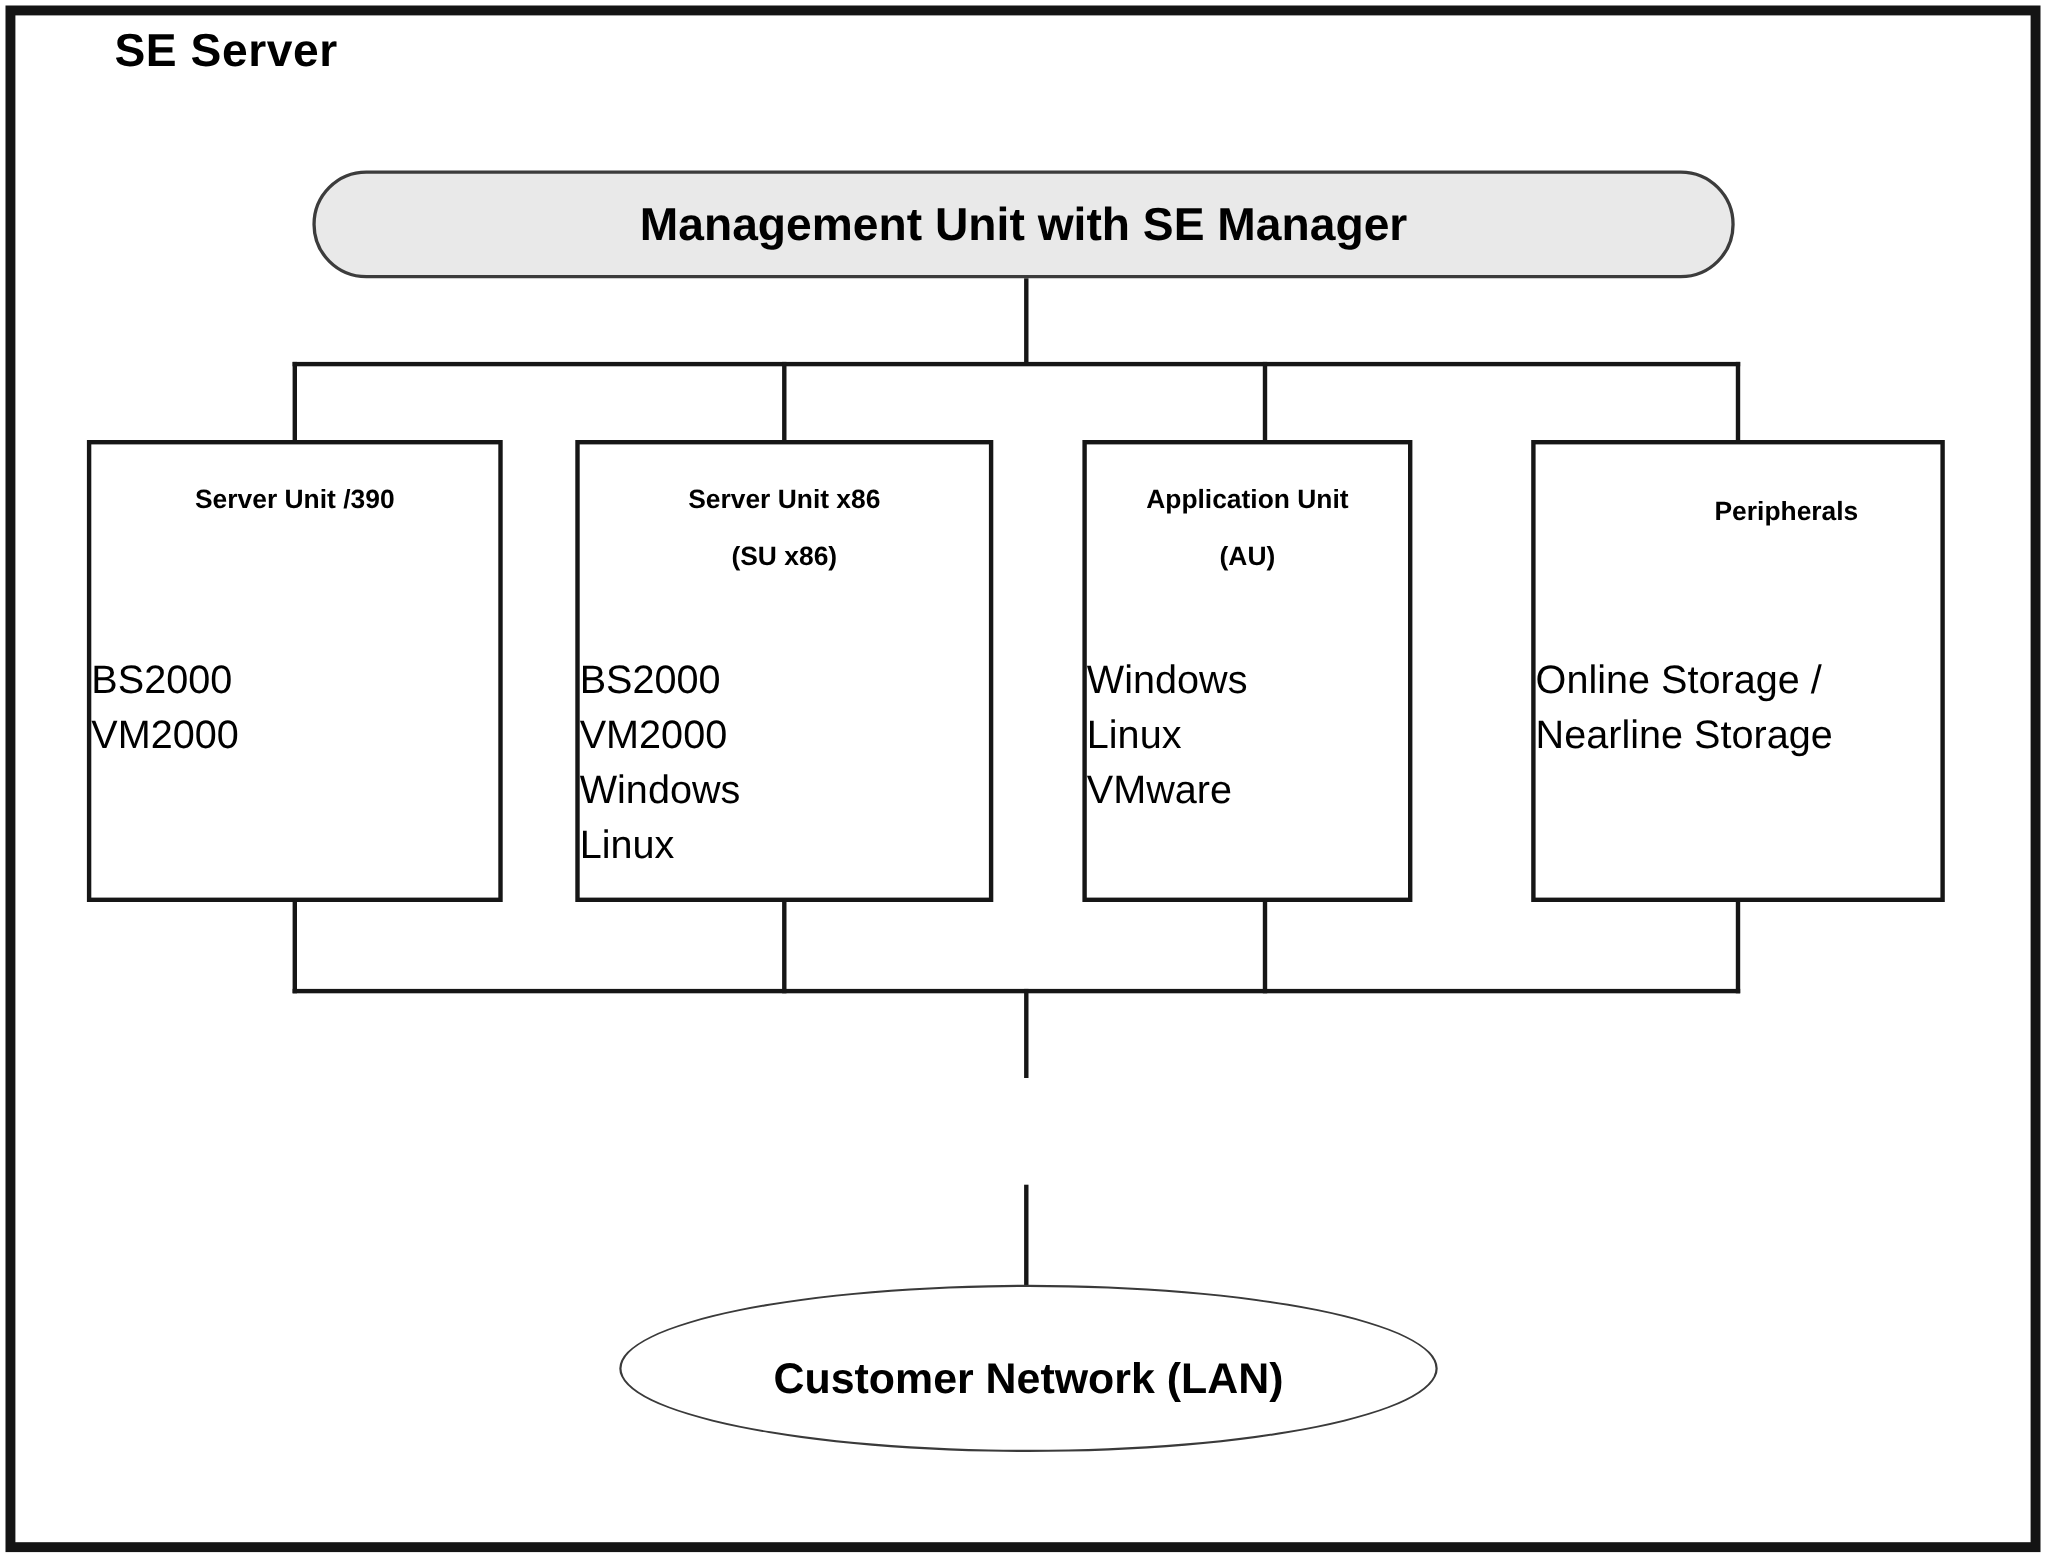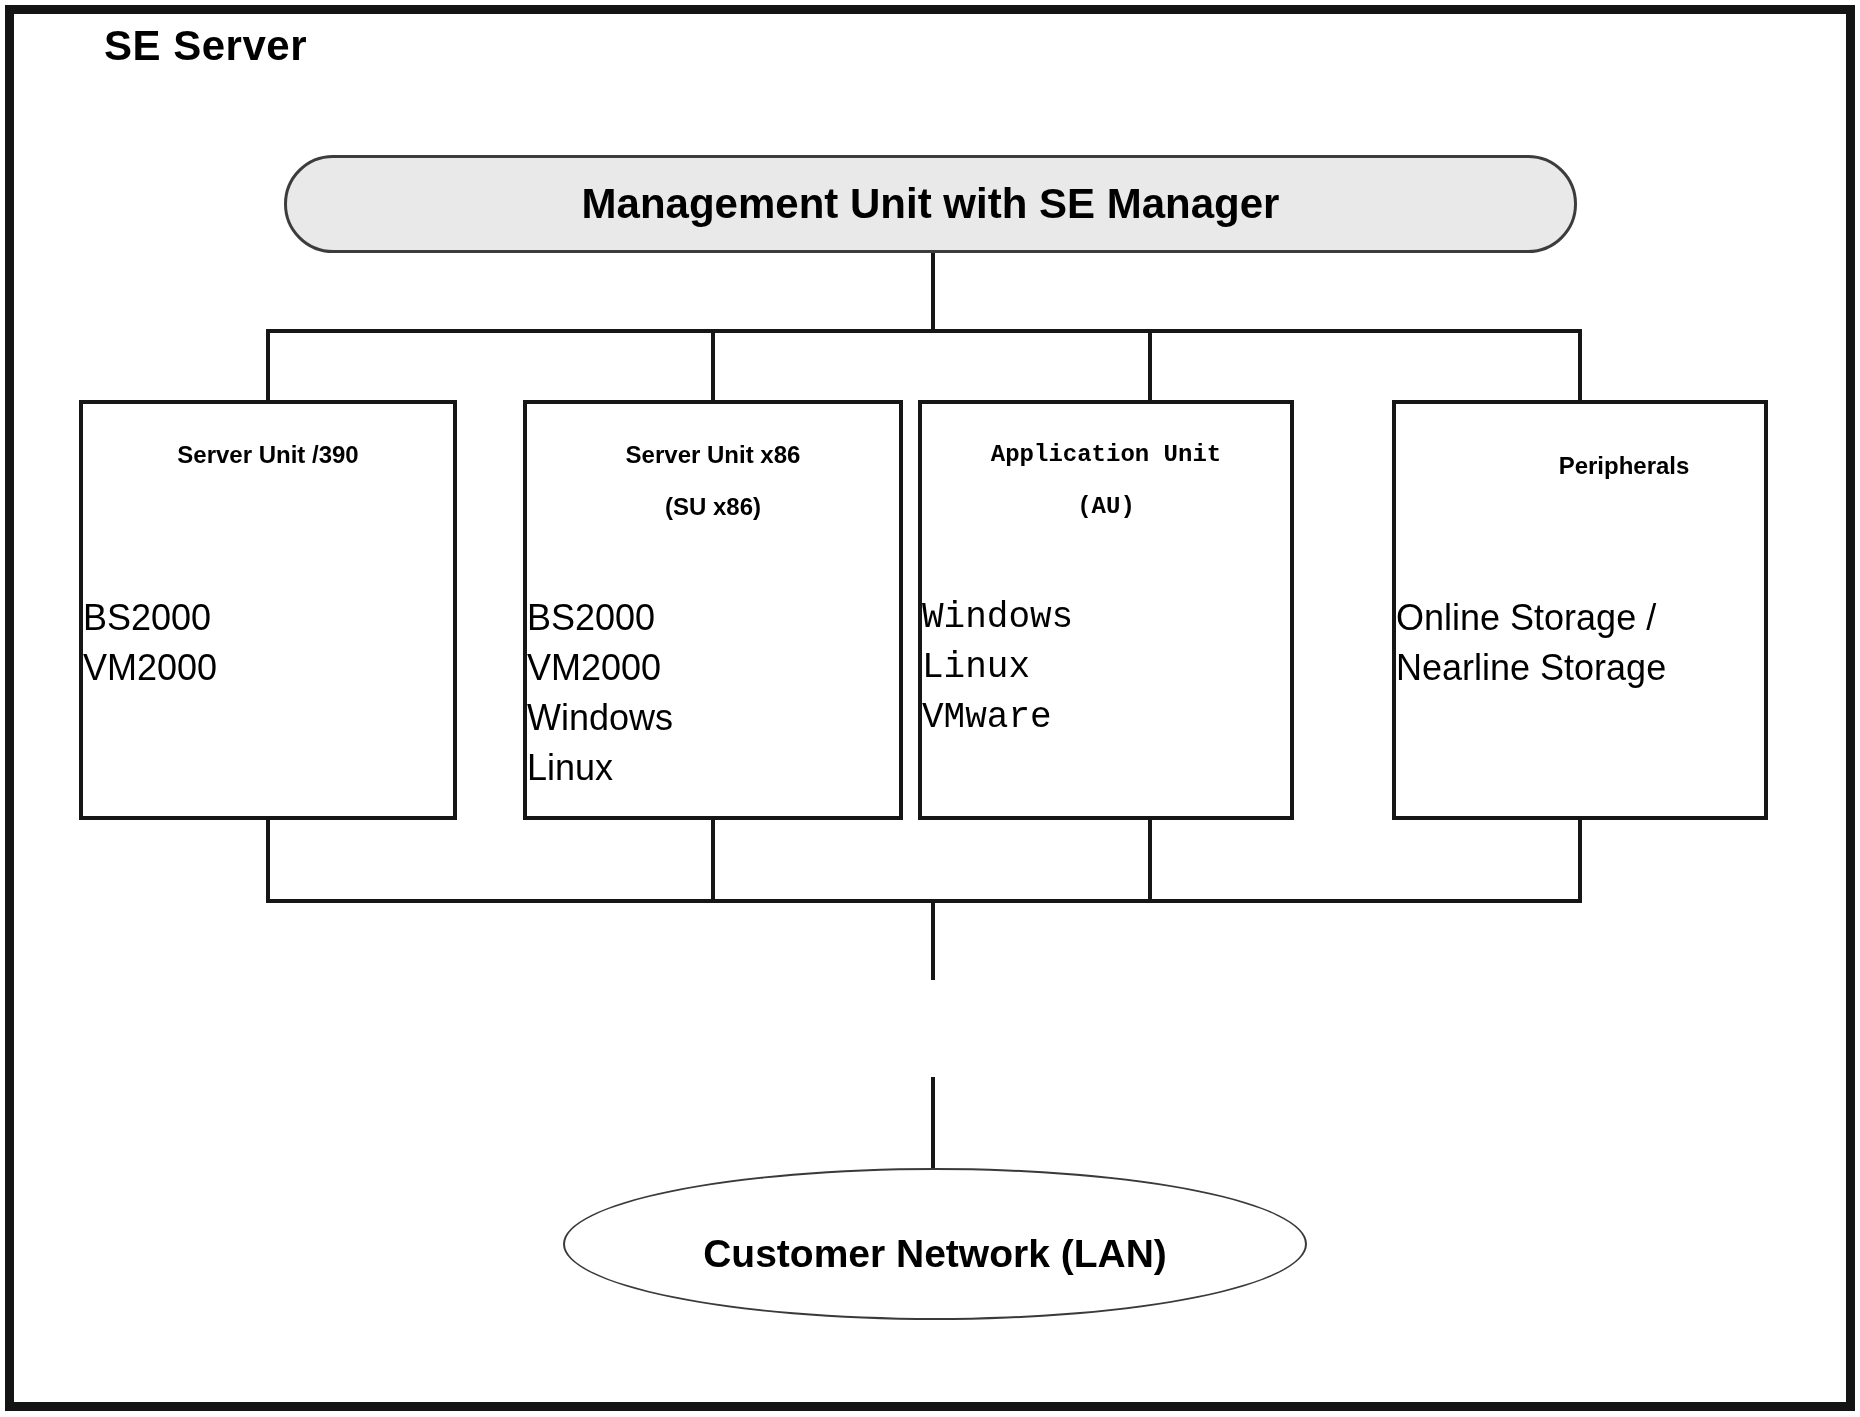--- a/index.html
+++ b/index.html
@@ -33,21 +33,21 @@
   .hline,.vline{position:absolute;background:#161616;}
   .hline{height:4px;}
   .vline{width:4px;}
   
   .unit-box{
     position:absolute;top:400px;height:420px;box-sizing:border-box;
     background:#ffffff;border:4px solid #161616;
   }
   .box1{left:79px;width:378px;}
   .box2{left:523px;width:380px;}
-  .box3{left:918px;width:376px;font-family:Liberation Mono, monospace;}
+  .box3{left:984px;width:300px;}
   .box4{left:1392px;width:376px;}
   .box-title{
     position:absolute;left:0;top:25px;width:100%;
     text-align:center;font-size:24px;font-weight:bold;line-height:52px;
   }
   .box4 .box-title{top:36px;padding-left:44px;}
   .box-items{
     position:absolute;left:0;top:189px;width:100%;
     text-align:left;font-size:36px;line-height:50px;
   }

